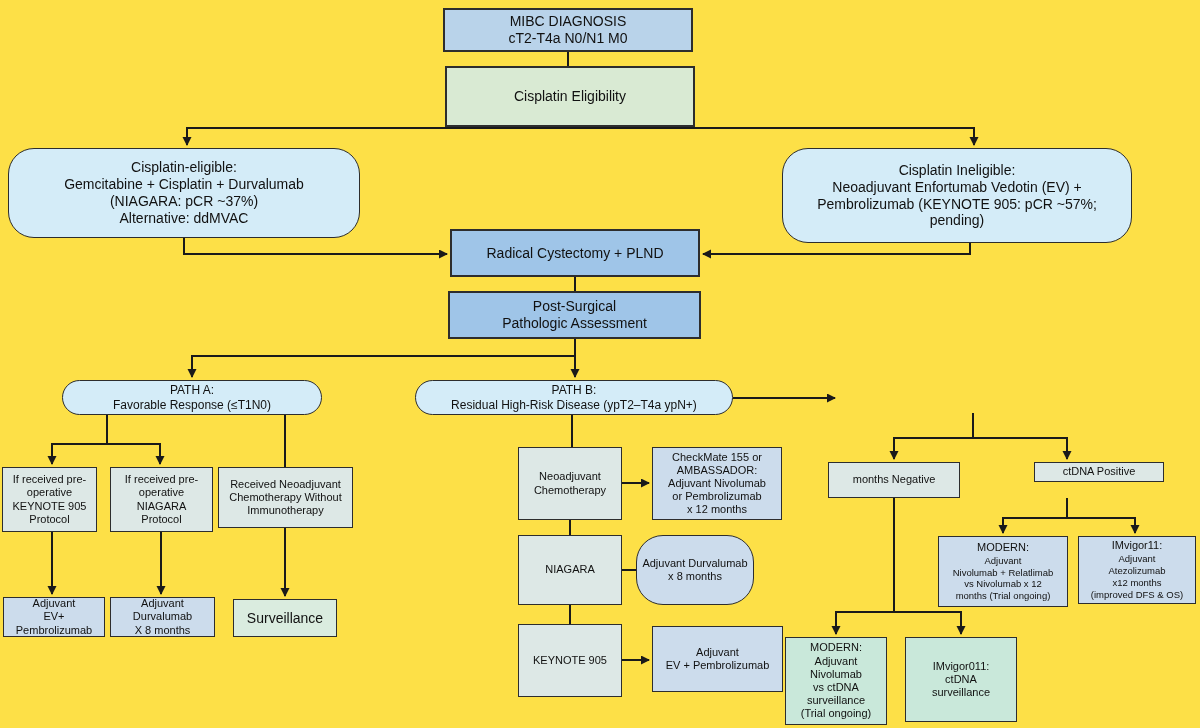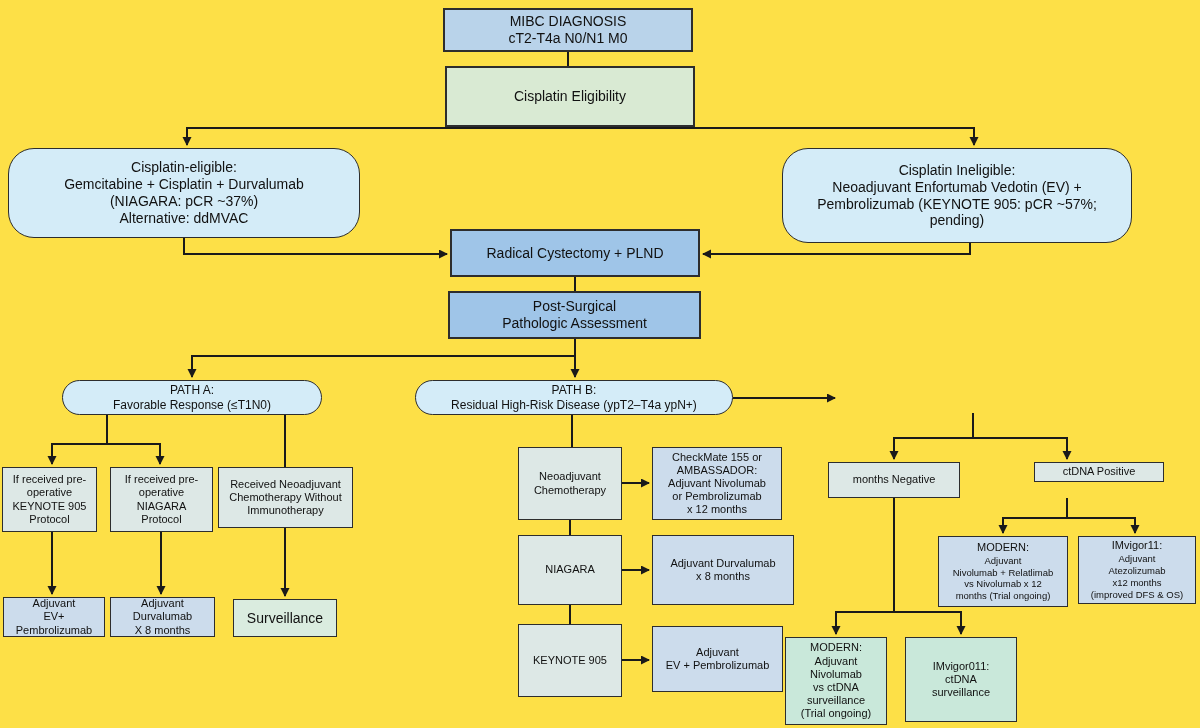--- a/index.html
+++ b/index.html
@@ -50,21 +50,21 @@
   #n-pathc{left:838px;top:379px;width:270px;height:34px;}
   #n-a1{left:2px;top:467px;width:95px;height:65px;}
   #n-a2{left:110px;top:467px;width:103px;height:65px;}
   #n-a3{left:218px;top:467px;width:135px;height:61px;}
   #n-a1r{left:3px;top:597px;width:102px;height:40px;}
   #n-a2r{left:110px;top:597px;width:105px;height:40px;}
   #n-surv{left:233px;top:599px;width:104px;height:38px;}
   #n-b1{left:518px;top:447px;width:104px;height:73px;}
   #n-b1r{left:652px;top:447px;width:130px;height:73px;}
   #n-b2{left:518px;top:535px;width:104px;height:70px;}
-  #n-b2r{left:652px;top:535px;width:142px;height:70px;}
+  #n-b2r{left:636px;top:535px;width:118px;height:70px;border-radius:27px;}
   #n-b3{left:518px;top:624px;width:104px;height:73px;}
   #n-b3r{left:652px;top:626px;width:131px;height:66px;}
   #n-c1{left:828px;top:462px;width:132px;height:36px;}
   #n-c2{left:1034px;top:462px;width:130px;height:20px;}
   #n-c2a{left:938px;top:536px;width:130px;height:71px;}
   #n-c2b{left:1078px;top:536px;width:118px;height:68px;}
   #n-c1a{left:785px;top:637px;width:102px;height:88px;}
   #n-c1b{left:905px;top:637px;width:112px;height:85px;}
 </style>
 </head>

